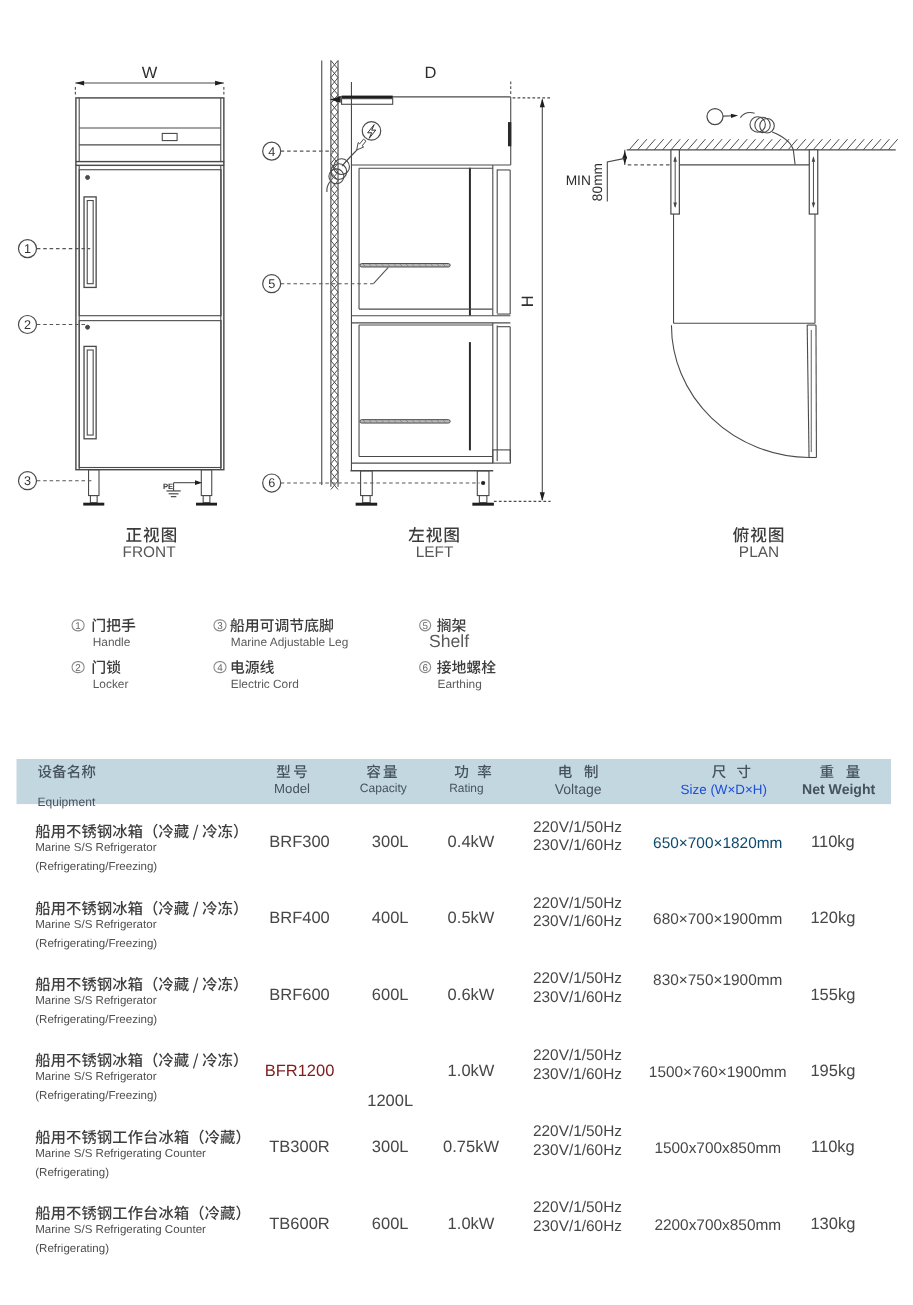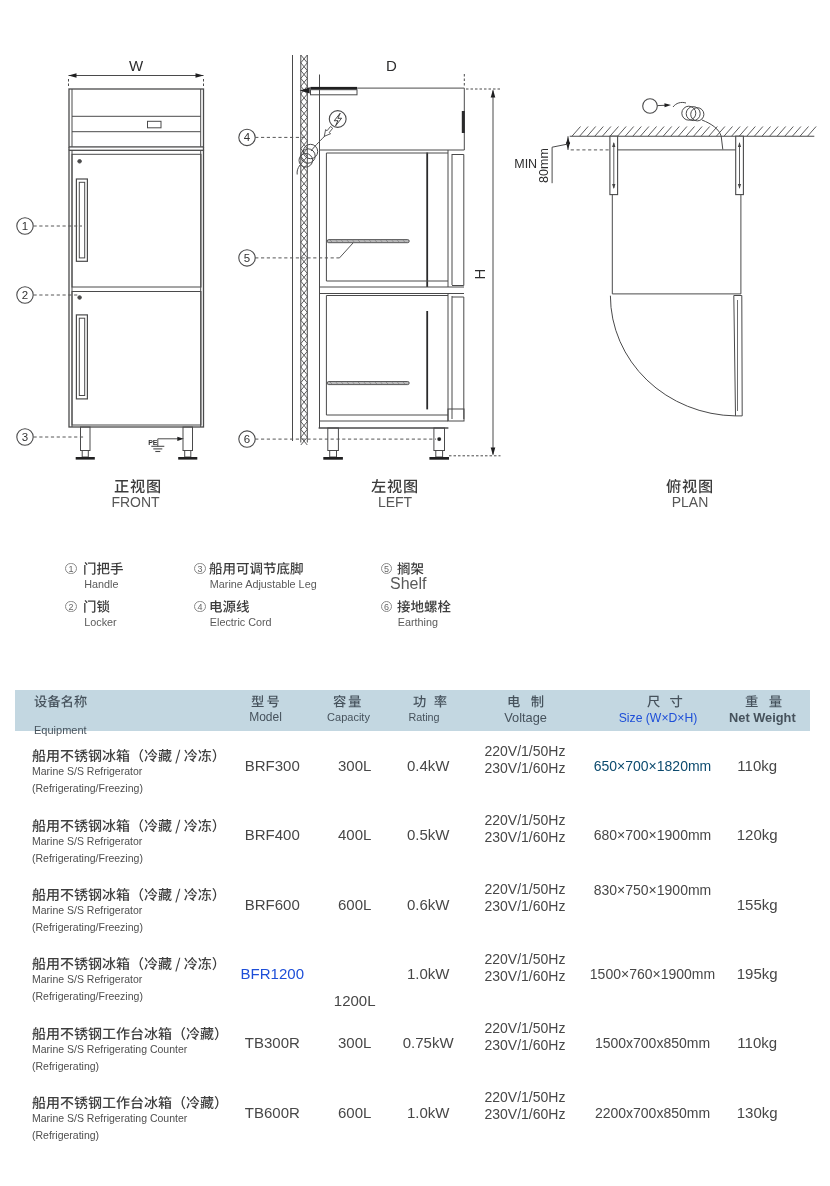--- a/index.html
+++ b/index.html
@@ -462,21 +462,21 @@
       <use href="#g44" transform="translate(98.00,10.92) scale(0.014000)"></use>
       <use href="#g45" transform="translate(112.00,10.92) scale(0.014000)"></use>
       <use href="#g46" transform="translate(126.00,10.92) scale(0.014000)"></use>
       <use href="#g47" transform="translate(143.15,10.92) scale(0.014000)"></use>
       <use href="#g45" transform="translate(151.76,10.92) scale(0.014000)"></use>
       <use href="#g48" transform="translate(165.76,10.92) scale(0.014000)"></use>
       <use href="#g49" transform="translate(179.76,10.92) scale(0.014000)"></use>
     </svg>
 <div style="position:absolute;top:973.4px;font-size:10.5px;color:#4e4e4e;font-weight:normal;white-space:nowrap;line-height:12.07px;left:32.0px;">Marine S/S Refrigerator</div>
 <div style="position:absolute;top:990.3px;font-size:10.5px;color:#4e4e4e;font-weight:normal;white-space:nowrap;line-height:12.07px;left:32.0px;">(Refrigerating/Freezing)</div>
-<div style="position:absolute;top:964.9px;font-size:15.0px;color:#1d4ed8;font-weight:normal;white-space:nowrap;line-height:17.25px;left:272.3px;transform:translateX(-50%);">BFR1200</div>
+<div style="position:absolute;top:964.9px;font-size:15.0px;color:#7f1d1d;font-weight:normal;white-space:nowrap;line-height:17.25px;left:272.3px;transform:translateX(-50%);">BFR1200</div>
 <div style="position:absolute;top:964.9px;font-size:15.0px;color:#474747;font-weight:normal;white-space:nowrap;line-height:17.25px;left:354.7px;transform:translateX(-50%);margin-top:27px;">1200L</div>
 <div style="position:absolute;top:964.9px;font-size:15.0px;color:#474747;font-weight:normal;white-space:nowrap;line-height:17.25px;left:428.2px;transform:translateX(-50%);">1.0kW</div>
 <div style="position:absolute;top:950.7px;font-size:14.0px;color:#474747;font-weight:normal;white-space:nowrap;line-height:16.10px;left:484.5px;">220V/1/50Hz</div>
 <div style="position:absolute;top:967.7px;font-size:14.0px;color:#474747;font-weight:normal;white-space:nowrap;line-height:16.10px;left:484.5px;">230V/1/60Hz</div>
 <div style="position:absolute;top:965.9px;font-size:14.0px;color:#474747;font-weight:normal;white-space:nowrap;line-height:16.10px;left:652.5px;transform:translateX(-50%);">1500×760×1900mm</div>
 <div style="position:absolute;top:964.9px;font-size:15.0px;color:#474747;font-weight:normal;white-space:nowrap;line-height:17.25px;left:757.2px;transform:translateX(-50%);">195kg</div>
 <svg style="position:absolute;left:31.8px;top:1027.7px;overflow:visible" width="196.0" height="14.7" fill="#3e3e3e">
       <use href="#g9" transform="translate(0.00,10.92) scale(0.014000)"></use>
       <use href="#g10" transform="translate(14.00,10.92) scale(0.014000)"></use>
       <use href="#g39" transform="translate(28.00,10.92) scale(0.014000)"></use>

